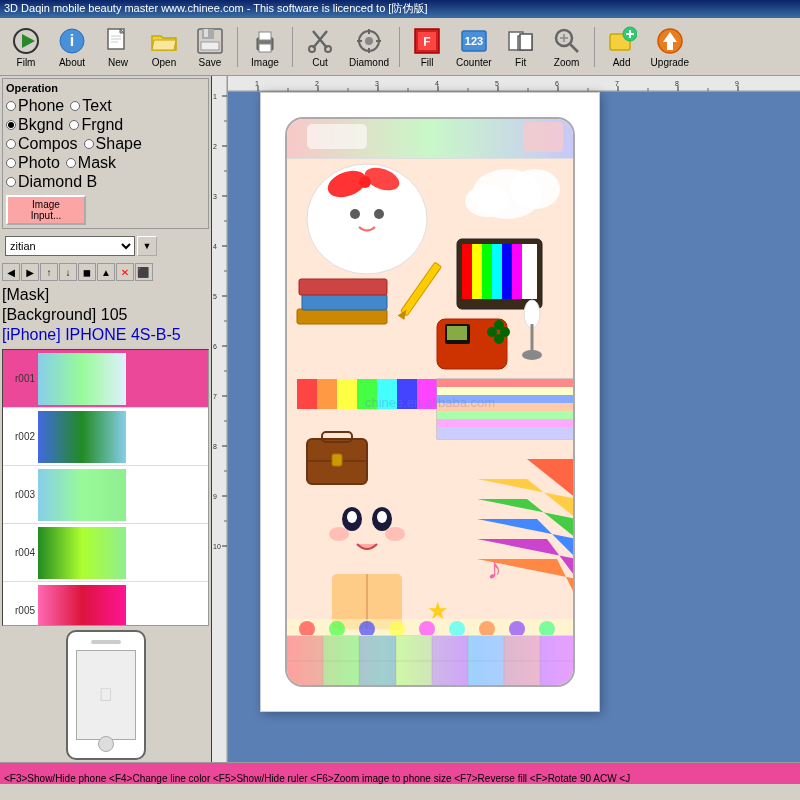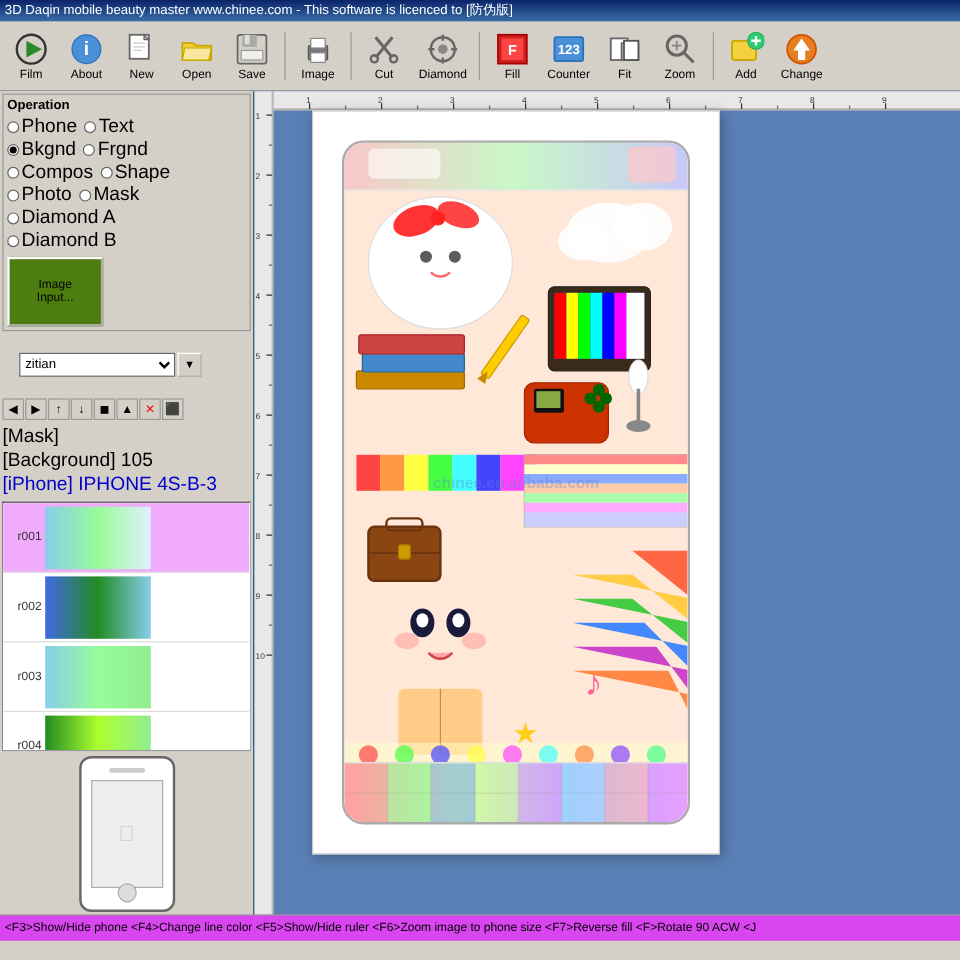--- a/index.html
+++ b/index.html
@@ -108,35 +108,35 @@
       display: flex; align-items: center; justify-content: center;
     }
     .radio-circle.checked::after {
       content: '';
       width: 6px; height: 6px;
       border-radius: 50%;
       background: #000;
     }
 
     #image-input-btn {
-      background: #4d7c0f;
+      background: #fca5a5;
       border: 2px outset #fff;
-      padding: 16px 8px;
+      padding: 2px 8px;
       font-size: 10px;
       cursor: pointer;
       margin-top: 3px;
       width: 80px;
     }
 
     
     #theme-dropdown {
       display: flex;
       align-items: center;
       gap: 2px;
-      margin: 16px;
+      margin: 5px;
     }
     #theme-select {
       background: white;
       border: 1px solid #666;
       font-size: 11px;
       width: 130px;
       height: 20px;
     }
 
     
@@ -174,21 +174,21 @@
     }
     .thumb-item {
       display: flex;
       align-items: center;
       height: 58px;
       border-bottom: 1px solid #ddd;
       padding: 2px;
       cursor: pointer;
       gap: 3px;
     }
-    .thumb-item.selected { background: #f0abfc; }
+    .thumb-item.selected { background: #ec4899; }
     .thumb-label {
       font-size: 10px;
       width: 30px;
       color: #333;
       text-align: right;
       flex-shrink: 0;
     }
     .thumb-img {
       width: 88px;
       height: 52px;
@@ -249,24 +249,24 @@
       height: 620px;
       background: white;
       position: relative;
       margin-left: 16px;
       box-shadow: 2px 2px 8px rgba(0,0,0,0.3);
     }
 
     
     #statusbar {
       height: 22px;
-      background: #d946ef;
+      background: #ec4899;
       border-top: 1px solid #999;
       display: flex;
-      align-items: center;
+      align-items: flex-end;
       padding: 0 4px;
       font-size: 10px;
       color: #000;
     }
 
     
     #watermark {
       position: absolute;
       top: 50%;
       left: 50%;
@@ -452,21 +452,21 @@
     <span>Add</span>
   </div>
 
   <div class="toolbar-item">
     <div class="toolbar-icon">
       <svg width="30" height="30" viewBox="0 0 30 30">
         <circle cx="15" cy="15" r="12" fill="#e67e22" stroke="#d35400" stroke-width="1.5"></circle>
         <polygon points="15,6 22,16 18,16 18,24 12,24 12,16 8,16" fill="white"></polygon>
       </svg>
     </div>
-    <span>Change</span>
+    <span>Upgrade</span>
   </div>
 </div>
 
 <div id="main">
 
   <div id="left-panel">
 
     <div id="operation-panel">
       <div class="panel-title">Operation</div>
       <div class="radio-row">
@@ -505,26 +505,20 @@
           <span>Photo</span>
         </label>
         <label class="radio-item">
           <div class="radio-circle"></div>
           <span>Mask</span>
         </label>
       </div>
       <div class="radio-row">
         <label class="radio-item">
           <div class="radio-circle"></div>
-          <span>Diamond A</span>
-        </label>
-      </div>
-      <div class="radio-row">
-        <label class="radio-item">
-          <div class="radio-circle"></div>
           <span>Diamond B</span>
         </label>
       </div>
       <button id="image-input-btn">Image Input...</button>
     </div>
 
     <div id="theme-dropdown">
       <select id="theme-select">
         <option>zitian</option>
       </select>
@@ -538,21 +532,21 @@
       <button class="thumb-btn">↓</button>
       <button class="thumb-btn">◼</button>
       <button class="thumb-btn">▲</button>
       <button class="thumb-btn" style="color:red;">✕</button>
       <button class="thumb-btn">⬛</button>
     </div>
 
     <div id="mask-info">
       <div class="mask-row">[Mask]</div>
       <div class="mask-row">[Background] 105</div>
-      <div class="mask-row phone">[iPhone] IPHONE 4S-B-3</div>
+      <div class="mask-row phone">[iPhone] IPHONE 4S-B-5</div>
     </div>
 
     <div id="thumb-list">
       <div class="thumb-item selected">
         <span class="thumb-label">r001</span>
         <div class="thumb-img thumb-r001"></div>
       </div>
       <div class="thumb-item">
         <span class="thumb-label">r002</span>
         <div class="thumb-img thumb-r002"></div>
@@ -809,21 +803,21 @@
             <line x1="72" y1="0" x2="72" y2="50" stroke="rgba(150,150,150,0.5)" stroke-width="0.5"></line>
             <line x1="109" y1="0" x2="109" y2="50" stroke="rgba(150,150,150,0.5)" stroke-width="0.5"></line>
             <line x1="145" y1="0" x2="145" y2="50" stroke="rgba(150,150,150,0.5)" stroke-width="0.5"></line>
             <line x1="181" y1="0" x2="181" y2="50" stroke="rgba(150,150,150,0.5)" stroke-width="0.5"></line>
             <line x1="217" y1="0" x2="217" y2="50" stroke="rgba(150,150,150,0.5)" stroke-width="0.5"></line>
             <line x1="253" y1="0" x2="253" y2="50" stroke="rgba(150,150,150,0.5)" stroke-width="0.5"></line>
           </svg>
         </div>
       </div>
 
-      <div id="watermark" style="position:absolute;top:50%;left:50%;transform:translate(-50%,-50%);color:rgba(100,130,200,0.35);font-size:13px;font-weight:bold;white-space:nowrap;pointer-events:none;z-index:10;">
+      <div id="watermark" style="position:absolute;top:50%;left:50%;transform:translate(-50%,-50%);color:rgba(100,130,200,0.35);font-size:13px;font-weight:normal;white-space:nowrap;pointer-events:none;z-index:10;">
         <span>chinee.en.alibaba.com</span>
       </div>
 
     </div>
 
   </div>
 
 </div>
 
 <div id="statusbar">

